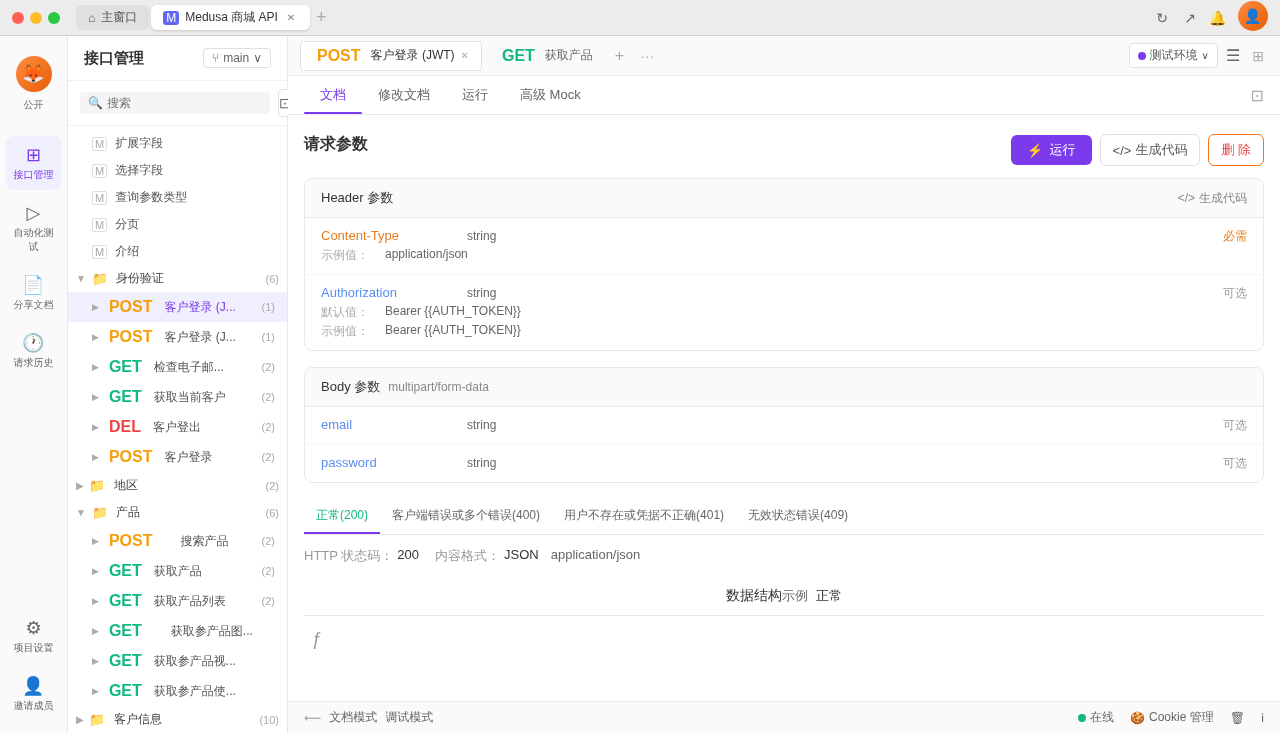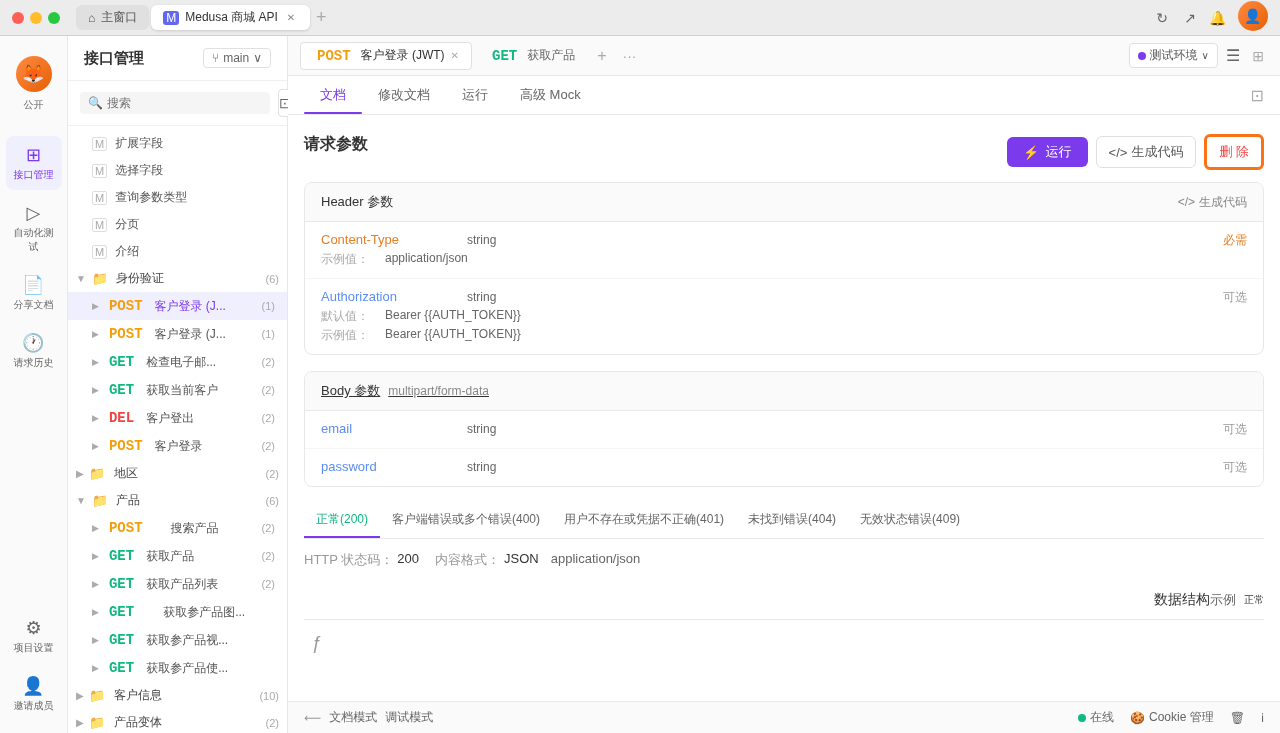--- a/index.html
+++ b/index.html
@@ -40,21 +40,21 @@
     .search-input { flex: 1; border: none; outline: none; font-size: 12px; background: transparent; color: #333; }
     .search-wrap { flex: 1; display: flex; align-items: center; gap: 4px; background: #f5f5f5; border-radius: 4px; padding: 4px 8px; }
     .filter-btn { width: 28px; height: 28px; border-radius: 4px; border: 1px solid #e0e0e0; display: flex; align-items: center; justify-content: center; cursor: pointer; background: #fff; color: #666; font-size: 14px; }
     .add-btn { width: 28px; height: 28px; border-radius: 4px; background: #7c3aed; display: flex; align-items: center; justify-content: center; cursor: pointer; color: white; font-size: 16px; font-weight: bold; }
 
     .sidebar-tree { flex: 1; overflow-y: auto; padding: 4px 0; }
     .tree-item { display: flex; align-items: center; gap: 4px; padding: 5px 12px; cursor: pointer; font-size: 12px; color: #555; }
     .tree-item.active { background: #f0effe; color: #7c3aed; }
     .tree-folder { display: flex; align-items: center; gap: 4px; padding: 5px 8px; cursor: pointer; font-size: 12px; color: #444; }
     .tree-chevron { font-size: 10px; color: #aaa; margin-right: 2px; }
-    .method-badge { font-size: 14px; font-weight: 600; padding: 1px 4px; border-radius: 3px; min-width: 32px; text-align: center; font-family: Liberation Mono, monospace; }
+    .method-badge { font-size: 16px; font-weight: 600; padding: 1px 4px; border-radius: 3px; min-width: 32px; text-align: center; }
     .badge-post { color: #f59e0b; }
     .badge-get { color: #10b981; }
     .badge-del { color: #ef4444; }
     .tree-count { color: #aaa; margin-left: auto; font-size: 11px; }
     .indent-1 { padding-left: 24px; }
 
     
     .main { flex: 1; display: flex; flex-direction: column; background: #fff; overflow: hidden; }
 
     
@@ -79,55 +79,55 @@
     .expand-icon { font-size: 16px; color: #aaa; cursor: pointer; }
 
     
     .content-body { flex: 1; overflow-y: auto; padding: 16px; }
 
     
     .section-header { display: flex; align-items: flex-start; justify-content: space-between; margin-bottom: 12px; margin-top: 3px; }
     .section-title { font-size: 16px; font-weight: 600; color: #333; }
     .run-btn { display: flex; align-items: center; gap: 6px; background: #7c3aed; color: white; border: none; border-radius: 6px; padding: 6px 16px; font-size: 13px; cursor: pointer; }
     .gen-code-btn { display: flex; align-items: center; gap: 4px; background: #fff; color: #555; border: 1px solid #e0e0e0; border-radius: 6px; padding: 6px 12px; font-size: 13px; cursor: pointer; }
-    .delete-btn { background: #fff; color: #ef4444; border: 3px solid #f97316; border-radius: 6px; padding: 6px 12px; font-size: 13px; cursor: pointer; }
+    .delete-btn { background: #fff; color: #ef4444; border: 1px solid #f97316; border-radius: 6px; padding: 6px 12px; font-size: 13px; cursor: pointer; }
     .action-bar { display: flex; gap: 8px; align-items: center; }
 
     
     .params-section { border: 1px solid #e8e8e8; border-radius: 8px; margin-bottom: 16px; overflow: hidden; }
     .params-section-header { display: flex; align-items: center; justify-content: space-between; padding: 10px 16px; background: #fafafa; border-bottom: 1px solid #e8e8e8; }
     .params-section-title { font-size: 13px; font-weight: 500; color: #333; }
     .params-gen-code { font-size: 12px; color: #888; display: flex; align-items: center; gap: 4px; cursor: pointer; }
     .param-row { display: flex; align-items: flex-start; padding: 10px 16px; border-bottom: 1px solid #f5f5f5; }
     .param-row:last-child { border-bottom: none; }
     .param-name { font-size: 13px; color: #5b8df5; font-weight: 500; min-width: 130px; }
     .param-name.orange { color: #e67e22; }
     .param-type { font-size: 12px; color: #666; margin-left: 8px; min-width: 60px; }
     .param-required { font-size: 12px; color: #e67e22; margin-left: auto; }
     .param-optional { font-size: 12px; color: #999; margin-left: auto; }
     .param-sub-label { font-size: 12px; color: #aaa; min-width: 60px; }
     .param-sub-value { font-size: 12px; color: #666; }
 
     
-    .body-section-header { display: flex; align-items: center; gap: 8px; padding: 10px 16px; background: #fafafa; border-bottom: 1px solid #e8e8e8; text-decoration: underline; }
+    .body-section-header { display: flex; align-items: center; gap: 8px; padding: 10px 16px; background: #fafafa; border-bottom: 1px solid #e8e8e8; }
     .body-type { font-size: 12px; color: #888; }
 
     
     .response-section { margin-bottom: 16px; }
     .response-tabs { display: flex; gap: 0; flex-wrap: nowrap; border-bottom: 1px solid #e8e8e8; }
     .response-tab { padding: 8px 12px; font-size: 12px; cursor: pointer; color: #666; white-space: nowrap; border-bottom: 2px solid transparent; }
     .response-tab.active { color: #7c3aed; border-bottom-color: #7c3aed; }
     .response-tab.success { color: #10b981; }
 
     .response-info { padding: 12px 0; display: flex; gap: 16px; align-items: center; font-size: 13px; color: #555; }
     .response-info-item { display: flex; gap: 4px; }
     .response-info-label { color: #999; }
     .response-info-value { color: #333; font-weight: 500; }
 
-    .data-structure-header { display: flex; align-items: center; justify-content: flex-end; padding: 10px 0; border-bottom: 1px solid #e8e8e8; margin-bottom: 8px; }
+    .data-structure-header { display: flex; align-items: center; justify-content: center; padding: 10px 0; border-bottom: 1px solid #e8e8e8; margin-bottom: 8px; }
     .data-structure-title { font-size: 14px; font-weight: 500; color: #333; }
     .example-label { font-size: 13px; color: #666; }
 
     
     .footer { height: 32px; background: #fafafa; border-top: 1px solid #e8e8e8; display: flex; align-items: center; padding: 0 16px; justify-content: space-between; font-size: 12px; color: #666; }
     .footer-left { display: flex; gap: 8px; align-items: center; }
     .footer-right { display: flex; gap: 16px; align-items: center; }
     .footer-item { display: flex; align-items: center; gap: 4px; cursor: pointer; }
     .online-dot { width: 8px; height: 8px; border-radius: 50%; background: #10b981; }
 
@@ -470,39 +470,38 @@
           </div>
           <span class="param-optional">可选</span>
         </div>
       </div>
 
       <div class="response-section">
         <div class="response-tabs">
           <div class="response-tab active success">正常(200)</div>
           <div class="response-tab">客户端错误或多个错误(400)</div>
           <div class="response-tab">用户不存在或凭据不正确(401)</div>
-          <div class="response-tab">未找到错误(404)</div>
           <div class="response-tab">无效状态错误(409)</div>
         </div>
         <div class="response-info">
           <div class="response-info-item">
             <span class="response-info-label">HTTP 状态码：</span>
             <span class="response-info-value">200</span>
           </div>
           <div class="response-info-item">
             <span class="response-info-label">内容格式：</span>
             <span class="response-info-value">JSON</span>
             <span style="color:#666; margin-left:8px;">application/json</span>
           </div>
         </div>
         <div class="data-structure-header">
           <span class="data-structure-title">数据结构</span>
           <span style="display:flex; align-items:center; gap:8px;">
             <span class="example-label">示例</span>
-            <span style="font-size:10px; font-weight:500; color:#333;">正常</span>
+            <span style="font-size:13px; font-weight:500; color:#333;">正常</span>
           </span>
         </div>
 
         <div style="height:30px; display:flex; align-items:center; padding-left:8px; color:#999; font-size:18px;">
           <span>ƒ</span>
         </div>
       </div>
 
     </div>
 

